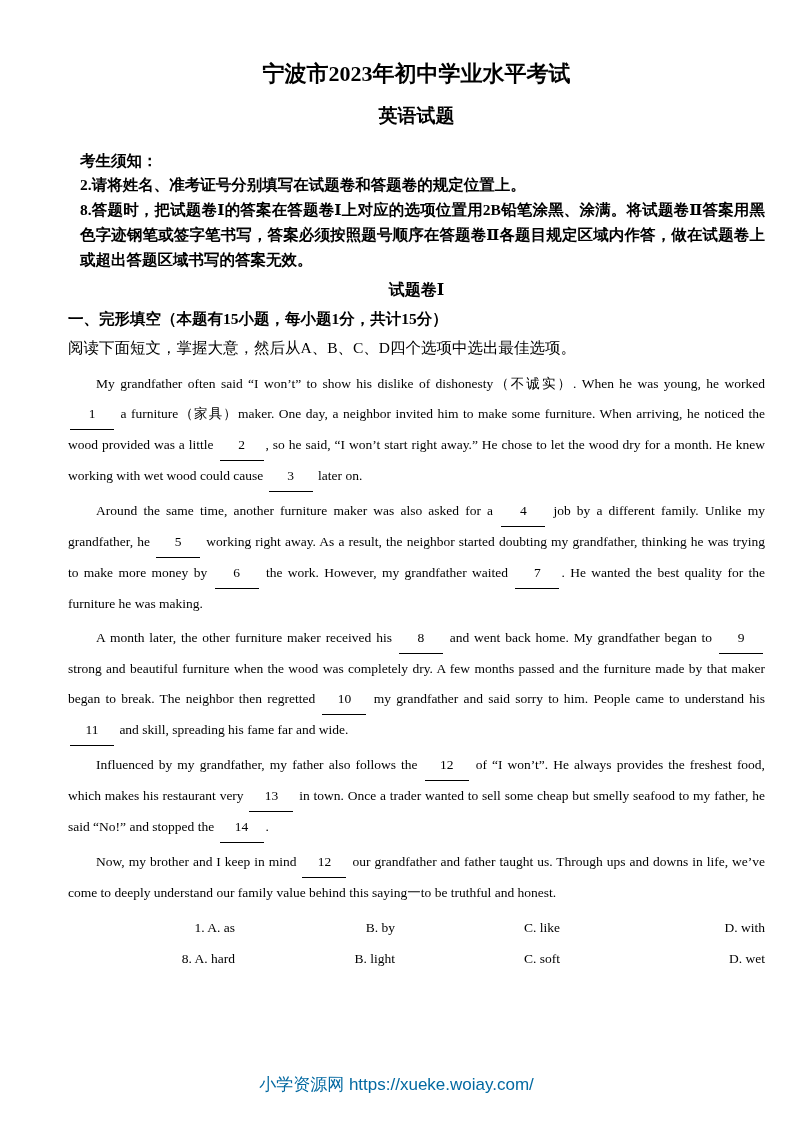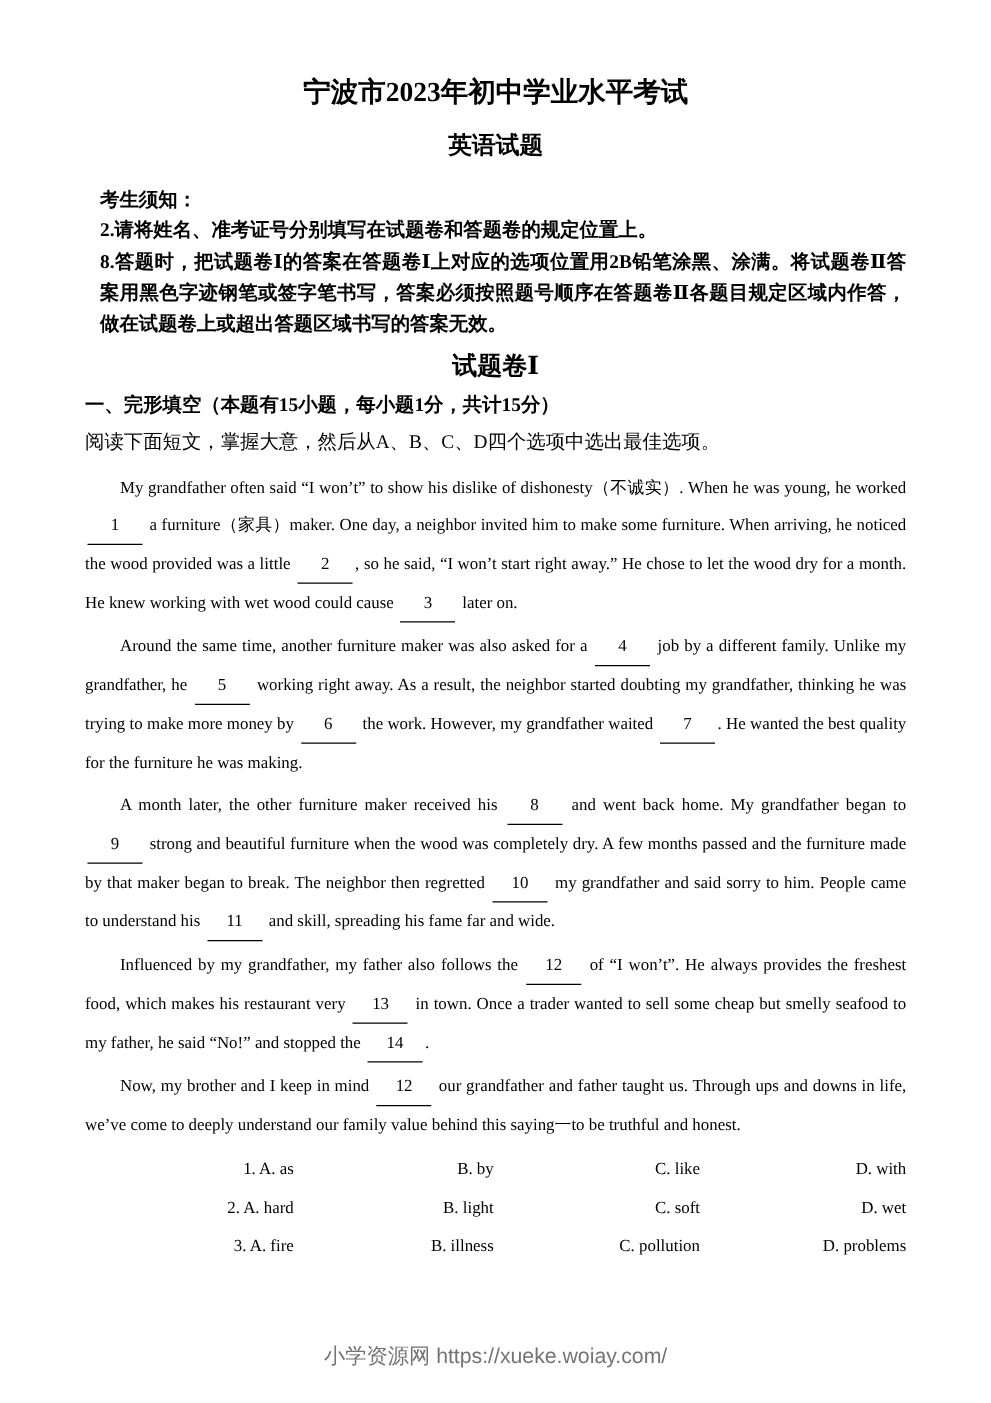--- a/index.html
+++ b/index.html
@@ -5,21 +5,21 @@
   * { margin: 0; padding: 0; box-sizing: border-box; }
   html, body { background: #ffffff; }
   body {
     width: 793px;
     height: 1122px;
     position: relative;
     color: #000;
     font-family: "Liberation Serif", "DejaVu Serif", serif;
     overflow: hidden;
   }
-  .page { padding: 60px 68px 0 68px; }
+  .page { padding: 60px 28px 0 68px; }
 
   .title {
     text-align: center;
     font-weight: bold;
     font-size: 22px;
     line-height: 1.25;
   }
   .subtitle {
     text-align: center;
     font-weight: bold;
@@ -32,21 +32,21 @@
     font-weight: bold;
     font-size: 15.5px;
     line-height: 1.6;
     margin-left: 12px;
   }
   .notice p { text-align: justify; }
 
   .paper-label {
     text-align: center;
     font-weight: bold;
-    font-size: 20px;
+    font-size: 16px;
     margin-top: 5px;
     line-height: 1.6;
   }
   .section-heading {
     font-weight: bold;
     font-size: 15.5px;
     margin-top: 4px;
     line-height: 1.6;
   }
   .section-instructions {
@@ -79,21 +79,21 @@
     line-height: 31px;
     text-align: right;
   }
 
   .footer {
     position: absolute;
     left: 0;
     right: 0;
     bottom: 26px;
     text-align: center;
-    color: #737373;
+    color: #0369a1;
     font-size: 17px;
     font-family: "Liberation Sans", "DejaVu Sans", sans-serif;
   }
 </style>
 </head>
 <body>
 
 <div class="page">
 
   <h1 class="title">宁波市2023年初中学业水平考试</h1>
@@ -120,28 +120,22 @@
     </div>
 
   <div class="questions">
       <div class="q-row">
         <span>1. A. as</span>
         <span>B. by</span>
         <span>C. like</span>
         <span>D. with</span>
       </div>
       <div class="q-row">
-        <span>2. A. hard</span>
+        <span>8. A. hard</span>
         <span>B. light</span>
         <span>C. soft</span>
         <span>D. wet</span>
-      </div>
-      <div class="q-row">
-        <span>3. A. fire</span>
-        <span>B. illness</span>
-        <span>C. pollution</span>
-        <span>D. problems</span>
       </div>
     </div>
 
 </div>
 
 <div class="footer">小学资源网 https://xueke.woiay.com/</div>
 
 </body></html>

